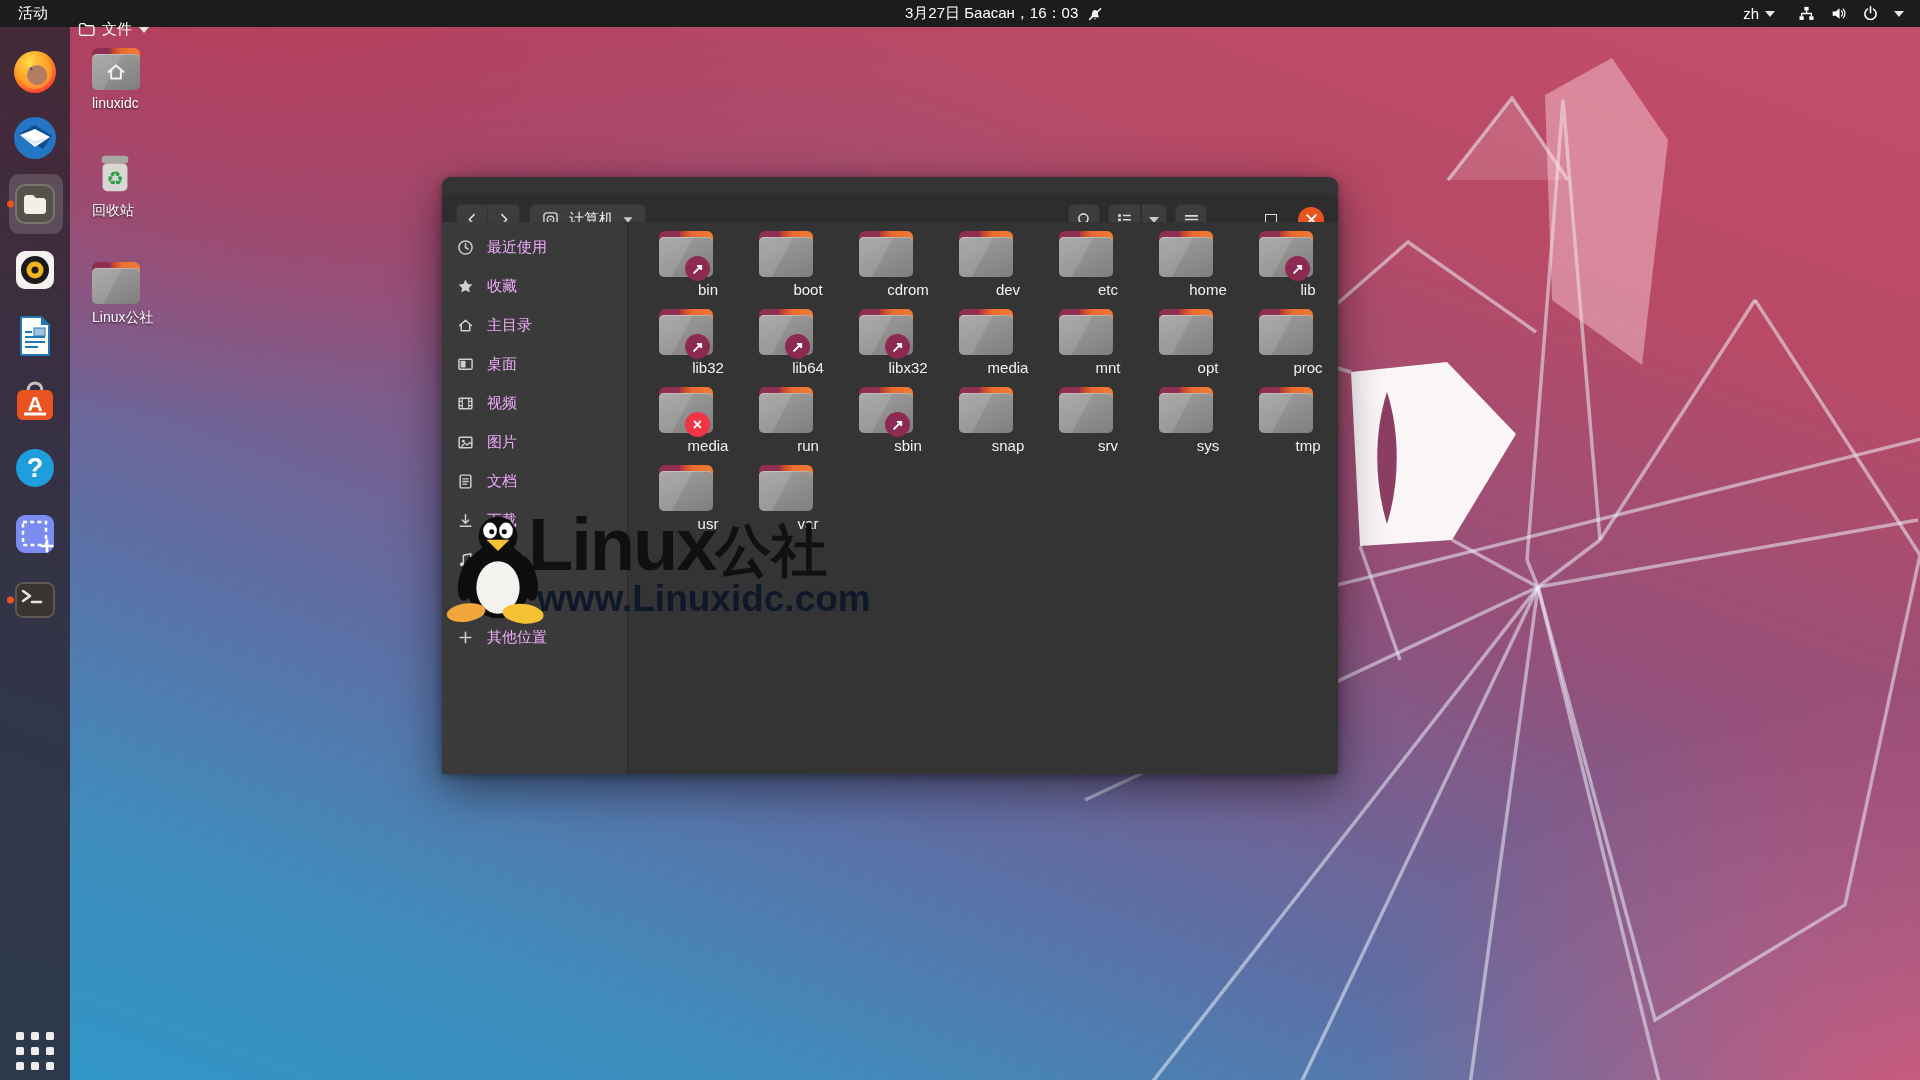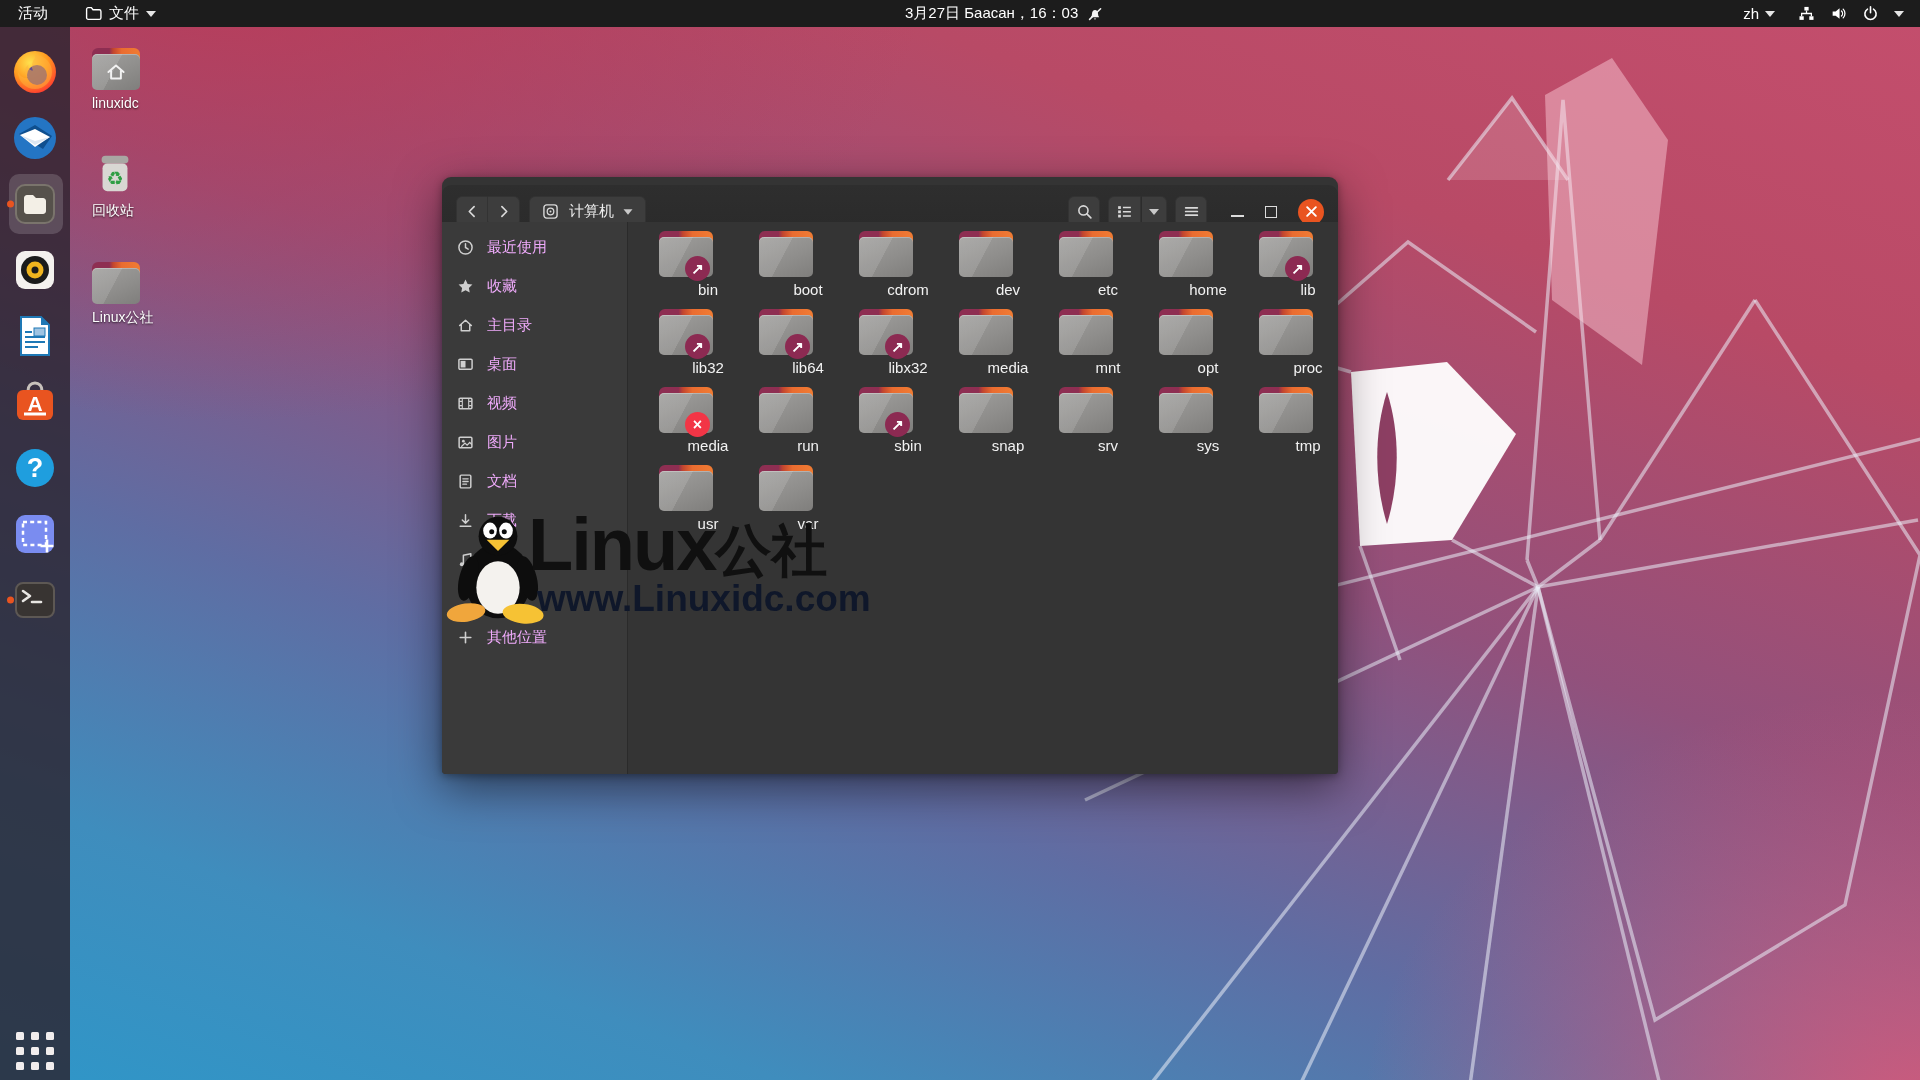--- a/index.html
+++ b/index.html
@@ -13,21 +13,21 @@
   .wallpaper{position:absolute;inset:0;
     background:
       radial-gradient(ellipse 900px 700px at 100% 104%, rgba(226,88,118,.85), rgba(226,88,118,0) 62%),
       radial-gradient(ellipse 1100px 760px at 12% -6%, rgba(188,58,86,.9), rgba(188,58,86,0) 64%),
       linear-gradient(200deg,#c44e6d 0%,#b84a66 22%,#92517c 45%,#5f6da3 66%,#3f8dbd 84%,#2f96c8 100%);
   }
   .wallpaper svg{position:absolute;inset:0;}
   
   .topbar{position:absolute;left:0;top:0;width:1920px;height:27px;background:#1c1c1c;
     color:#fff;font-size:15px;display:flex;align-items:center;z-index:50;}
-  .tb-left{display:flex;align-items:center;height:100%;gap:7px;}
+  .tb-left{display:flex;align-items:flex-start;height:100%;}
   .tb-activities{padding:0 18px;height:100%;display:flex;align-items:center;cursor:default;}
   .tb-appmenu{display:flex;align-items:center;gap:7px;padding:16px 12px;height:100%;}
   .tb-appmenu .icn{width:17px;height:17px;display:inline-flex;}
   .tb-clock{position:absolute;left:905px;top:0;height:27px;display:flex;align-items:center;gap:9px;}
   .tb-clock .icn{width:16px;height:16px;display:inline-flex;opacity:.95;}
   .tb-right{position:absolute;right:0;top:0;height:27px;display:flex;align-items:center;gap:15px;padding:0 16px;}
   .tb-right .icn{width:17px;height:17px;display:inline-flex;}
   .caret{width:0;height:0;border-left:5px solid transparent;border-right:5px solid transparent;border-top:6px solid #e6e6e6;display:inline-block;}
   .tb-zh{display:flex;align-items:center;gap:6px;}
   
@@ -57,21 +57,21 @@
   .ficon.small{width:48px;height:42px;}
   .emblem{position:absolute;width:25px;height:25px;border-radius:50%;right:3px;bottom:-4px;
     display:flex;align-items:center;justify-content:center;color:#fff;font-size:15px;font-weight:bold;z-index:3;}
   .emblem.link{background:#8c2a52;}
   .emblem.noaccess{background:#f23546;font-size:16px;}
   .home-emblem{position:absolute;left:50%;top:56%;transform:translate(-50%,-50%);width:26px;height:26px;z-index:3;}
   
   .window{position:absolute;left:442px;top:177px;width:896px;height:597px;z-index:30;
     border-radius:9px 9px 4px 4px;box-shadow:0 14px 46px rgba(0,0,0,.5),0 2px 8px rgba(0,0,0,.35);
     background:#343434;overflow:visible;}
-  .headerbar{position:absolute;left:0;top:8px;right:0;height:54px;border-radius:9px 9px 0 0;
+  .headerbar{position:absolute;left:0;top:16px;right:0;height:54px;border-radius:9px 9px 0 0;
     background:linear-gradient(#2e2e2e,#2a2a2a);border-bottom:1px solid #1f1f1f;
     display:flex;align-items:center;box-sizing:border-box;padding:0 14px;}
   .hb-btn{height:31px;background:#3d3d3d;border:1px solid #333;border-radius:6px;display:flex;align-items:center;justify-content:center;box-sizing:border-box;}
   .hb-btn svg{width:17px;height:17px;}
   .navgroup{display:flex;}
   .navgroup .hb-btn{width:32px;border-radius:0;}
   .navgroup .hb-btn:first-child{border-radius:6px 0 0 6px;}
   .navgroup .hb-btn:last-child{border-radius:0 6px 6px 6px;border-left:none;}
   .pathbtn{margin-left:9px;padding:0 12px;gap:9px;color:#ececec;font-size:15px;}
   .pathbtn .caret{border-top-color:#c9c9c9;transform:scale(.9);}

